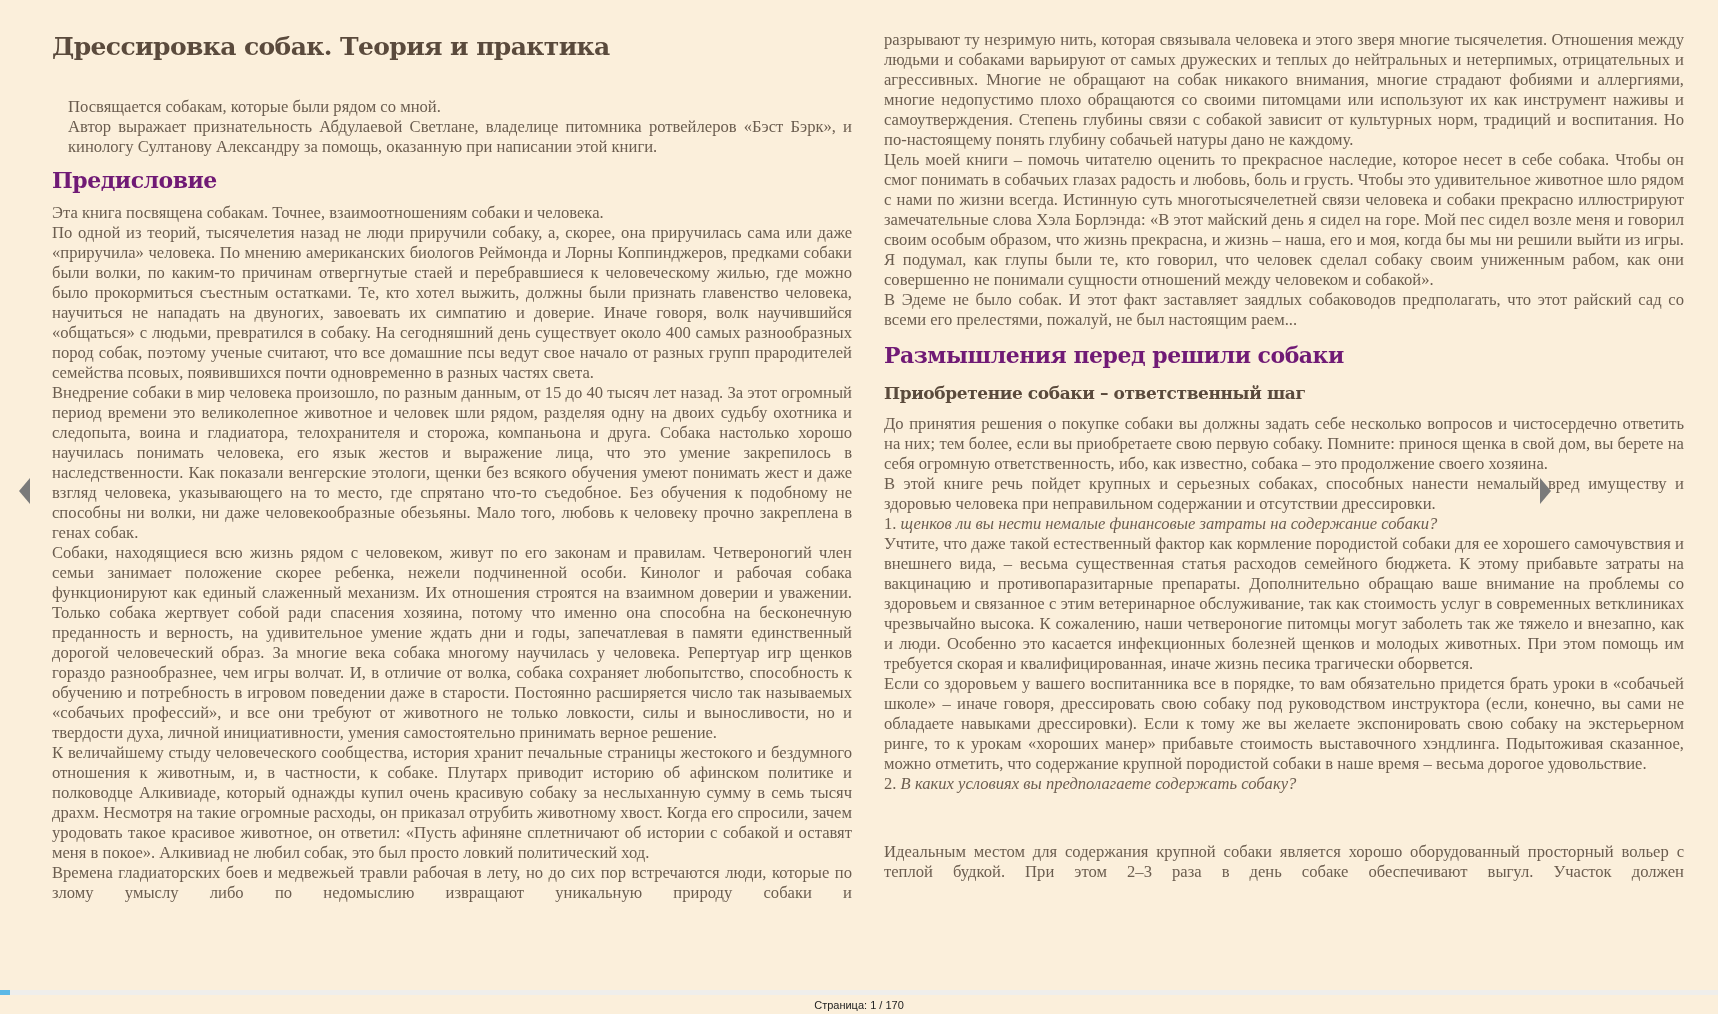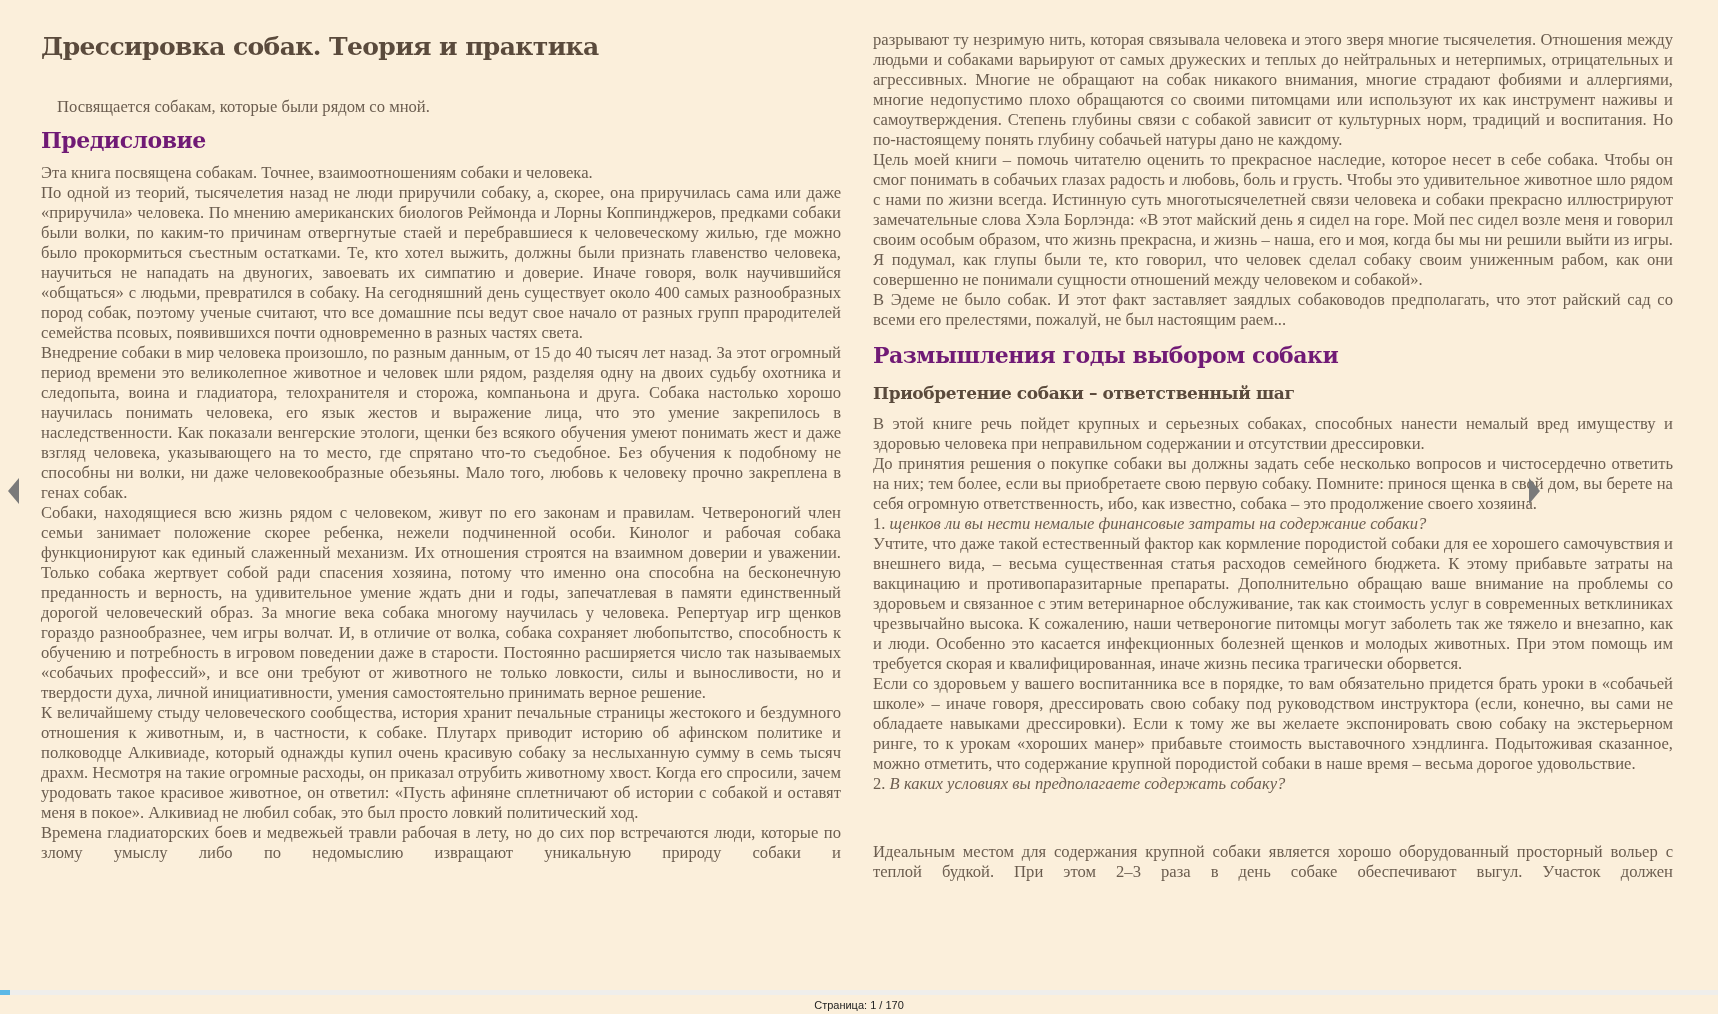--- a/index.html
+++ b/index.html
@@ -3,21 +3,21 @@
 <meta charset="utf-8">
 <style>
   html, body { margin:0; padding:0; }
   body {
     width:1718px; height:1014px; overflow:hidden;
     background:#fbefdb;
     font-family:"DejaVu Serif", "Liberation Serif", serif;
     color:#6b5d4f;
     position:relative;
   }
-  .page { position:absolute; top:0; left:0; width:1548px; height:988px;text-decoration:underline; }
+  .page { position:absolute; top:0; left:11px; width:1548px; height:988px;text-decoration:underline; }
   .col {
     position:absolute; top:30px; width:800px;
     font-family:"Liberation Serif", "DejaVu Serif", serif;
     font-size:16.6px; line-height:20px;
     text-align:justify;
   }
   .col.left { left:41px; }
   .col.right { left:873px; top:30px; }
   h1.book-title {
     margin:0 0 8px 0; font-size:25px; line-height:34px; font-weight:bold;
@@ -53,38 +53,39 @@
 </style>
 </head>
 <body>
 
 <div class="page">
 
   <div class="col left">
     <h1 class="book-title">Дрессировка собак. Теория и практика</h1>
     <div class="dedication">
       <p>Посвящается собакам, которые были рядом со мной.</p>
+      <p>Автор выражает признательность Абдулаевой Светлане, владелице питомника ротвейлеров «Бэст Бэрк», и кинологу Султанову Александру за помощь, оказанную при написании этой книги.</p>
     </div>
     <h2 class="section">Предисловие</h2>
     <p>Эта книга посвящена собакам. Точнее, взаимоотношениям собаки и человека.</p>
     <p>По одной из теорий, тысячелетия назад не люди приручили собаку, а, скорее, она приручилась сама или даже «приручила» человека. По мнению американских биологов Реймонда и Лорны Коппинджеров, предками собаки были волки, по каким-то причинам отвергнутые стаей и перебравшиеся к человеческому жилью, где можно было прокормиться съестным остатками. Те, кто хотел выжить, должны были признать главенство человека, научиться не нападать на двуногих, завоевать их симпатию и доверие. Иначе говоря, волк научившийся «общаться» с людьми, превратился в собаку. На сегодняшний день существует около 400 самых разнообразных пород собак, поэтому ученые считают, что все домашние псы ведут свое начало от разных групп прародителей семейства псовых, появившихся почти одновременно в разных частях света.</p>
     <p>Внедрение собаки в мир человека произошло, по разным данным, от 15 до 40 тысяч лет назад. За этот огромный период времени это великолепное животное и человек шли рядом, разделяя одну на двоих судьбу охотника и следопыта, воина и гладиатора, телохранителя и сторожа, компаньона и друга. Собака настолько хорошо научилась понимать человека, его язык жестов и выражение лица, что это умение закрепилось в наследственности. Как показали венгерские этологи, щенки без всякого обучения умеют понимать жест и даже взгляд человека, указывающего на то место, где спрятано что-то съедобное. Без обучения к подобному не способны ни волки, ни даже человекообразные обезьяны. Мало того, любовь к человеку прочно закреплена в генах собак.</p>
     <p>Собаки, находящиеся всю жизнь рядом с человеком, живут по его законам и правилам. Четвероногий член семьи занимает положение скорее ребенка, нежели подчиненной особи. Кинолог и рабочая собака функционируют как единый слаженный механизм. Их отношения строятся на взаимном доверии и уважении. Только собака жертвует собой ради спасения хозяина, потому что именно она способна на бесконечную преданность и верность, на удивительное умение ждать дни и годы, запечатлевая в памяти единственный дорогой человеческий образ. За многие века собака многому научилась у человека. Репертуар игр щенков гораздо разнообразнее, чем игры волчат. И, в отличие от волка, собака сохраняет любопытство, способность к обучению и потребность в игровом поведении даже в старости. Постоянно расширяется число так называемых «собачьих профессий», и все они требуют от животного не только ловкости, силы и выносливости, но и твердости духа, личной инициативности, умения самостоятельно принимать верное решение.</p>
     <p>К величайшему стыду человеческого сообщества, история хранит печальные страницы жестокого и бездумного отношения к животным, и, в частности, к собаке. Плутарх приводит историю об афинском политике и полководце Алкивиаде, который однажды купил очень красивую собаку за неслыханную сумму в семь тысяч драхм. Несмотря на такие огромные расходы, он приказал отрубить животному хвост. Когда его спросили, зачем уродовать такое красивое животное, он ответил: «Пусть афиняне сплетничают об истории с собакой и оставят меня в покое». Алкивиад не любил собак, это был просто ловкий политический ход.</p>
     <p style="text-align-last:justify;">Времена гладиаторских боев и медвежьей травли рабочая в лету, но до сих пор встречаются люди, которые по злому умыслу либо по недомыслию извращают уникальную природу собаки и</p>
   </div>
 
   <div class="col right">
     <p>разрывают ту незримую нить, которая связывала человека и этого зверя многие тысячелетия. Отношения между людьми и собаками варьируют от самых дружеских и теплых до нейтральных и нетерпимых, отрицательных и агрессивных. Многие не обращают на собак никакого внимания, многие страдают фобиями и аллергиями, многие недопустимо плохо обращаются со своими питомцами или используют их как инструмент наживы и самоутверждения. Степень глубины связи с собакой зависит от культурных норм, традиций и воспитания. Но по-настоящему понять глубину собачьей натуры дано не каждому.</p>
     <p>Цель моей книги – помочь читателю оценить то прекрасное наследие, которое несет в себе собака. Чтобы он смог понимать в собачьих глазах радость и любовь, боль и грусть. Чтобы это удивительное животное шло рядом с нами по жизни всегда. Истинную суть многотысячелетней связи человека и собаки прекрасно иллюстрируют замечательные слова Хэла Борлэнда: «В этот майский день я сидел на горе. Мой пес сидел возле меня и говорил своим особым образом, что жизнь прекрасна, и жизнь – наша, его и моя, когда бы мы ни решили выйти из игры. Я подумал, как глупы были те, кто говорил, что человек сделал собаку своим униженным рабом, как они совершенно не понимали сущности отношений между человеком и собакой».</p>
     <p>В Эдеме не было собак. И этот факт заставляет заядлых собаководов предполагать, что этот райский сад со всеми его прелестями, пожалуй, не был настоящим раем...</p>
-    <h2 class="section" style="margin-top:10px;">Размышления годы выбором собаки</h2>
+    <h2 class="section" style="margin-top:10px;">Размышления перед решили собаки</h2>
     <h3 class="subsection">Приобретение собаки – ответственный шаг</h3>
+    <p>До принятия решения о покупке собаки вы должны задать себе несколько вопросов и чистосердечно ответить на них; тем более, если вы приобретаете свою первую собаку. Помните: принося щенка в свой дом, вы берете на себя огромную ответственность, ибо, как известно, собака – это продолжение своего хозяина.</p>
     <p>В этой книге речь пойдет крупных и серьезных собаках, способных нанести немалый вред имуществу и здоровью человека при неправильном содержании и отсутствии дрессировки.</p>
-    <p>До принятия решения о покупке собаки вы должны задать себе несколько вопросов и чистосердечно ответить на них; тем более, если вы приобретаете свою первую собаку. Помните: принося щенка в свой дом, вы берете на себя огромную ответственность, ибо, как известно, собака – это продолжение своего хозяина.</p>
     <p><span>1. </span><span class="q">щенков ли вы нести немалые финансовые затраты на содержание собаки?</span></p>
     <p>Учтите, что даже такой естественный фактор как кормление породистой собаки для ее хорошего самочувствия и внешнего вида, – весьма существенная статья расходов семейного бюджета. К этому прибавьте затраты на вакцинацию и противопаразитарные препараты. Дополнительно обращаю ваше внимание на проблемы со здоровьем и связанное с этим ветеринарное обслуживание, так как стоимость услуг в современных ветклиниках чрезвычайно высока. К сожалению, наши четвероногие питомцы могут заболеть так же тяжело и внезапно, как и люди. Особенно это касается инфекционных болезней щенков и молодых животных. При этом помощь им требуется скорая и квалифицированная, иначе жизнь песика трагически оборвется.</p>
     <p>Если со здоровьем у вашего воспитанника все в порядке, то вам обязательно придется брать уроки в «собачьей школе» – иначе говоря, дрессировать свою собаку под руководством инструктора (если, конечно, вы сами не обладаете навыками дрессировки). Если к тому же вы желаете экспонировать свою собаку на экстерьерном ринге, то к урокам «хороших манер» прибавьте стоимость выставочного хэндлинга. Подытоживая сказанное, можно отметить, что содержание крупной породистой собаки в наше время – весьма дорогое удовольствие.</p>
     <p><span>2. </span><span class="q">В каких условиях вы предполагаете содержать собаку?</span></p>
     <p style="text-align-last:justify;margin-top:48px;">Идеальным местом для содержания крупной собаки является хорошо оборудованный просторный вольер с теплой будкой. При этом 2–3 раза в день собаке обеспечивают выгул. Участок должен</p>
   </div>
 
   <div class="nav-arrow prev"></div>
   <div class="nav-arrow next"></div>
 </div>

